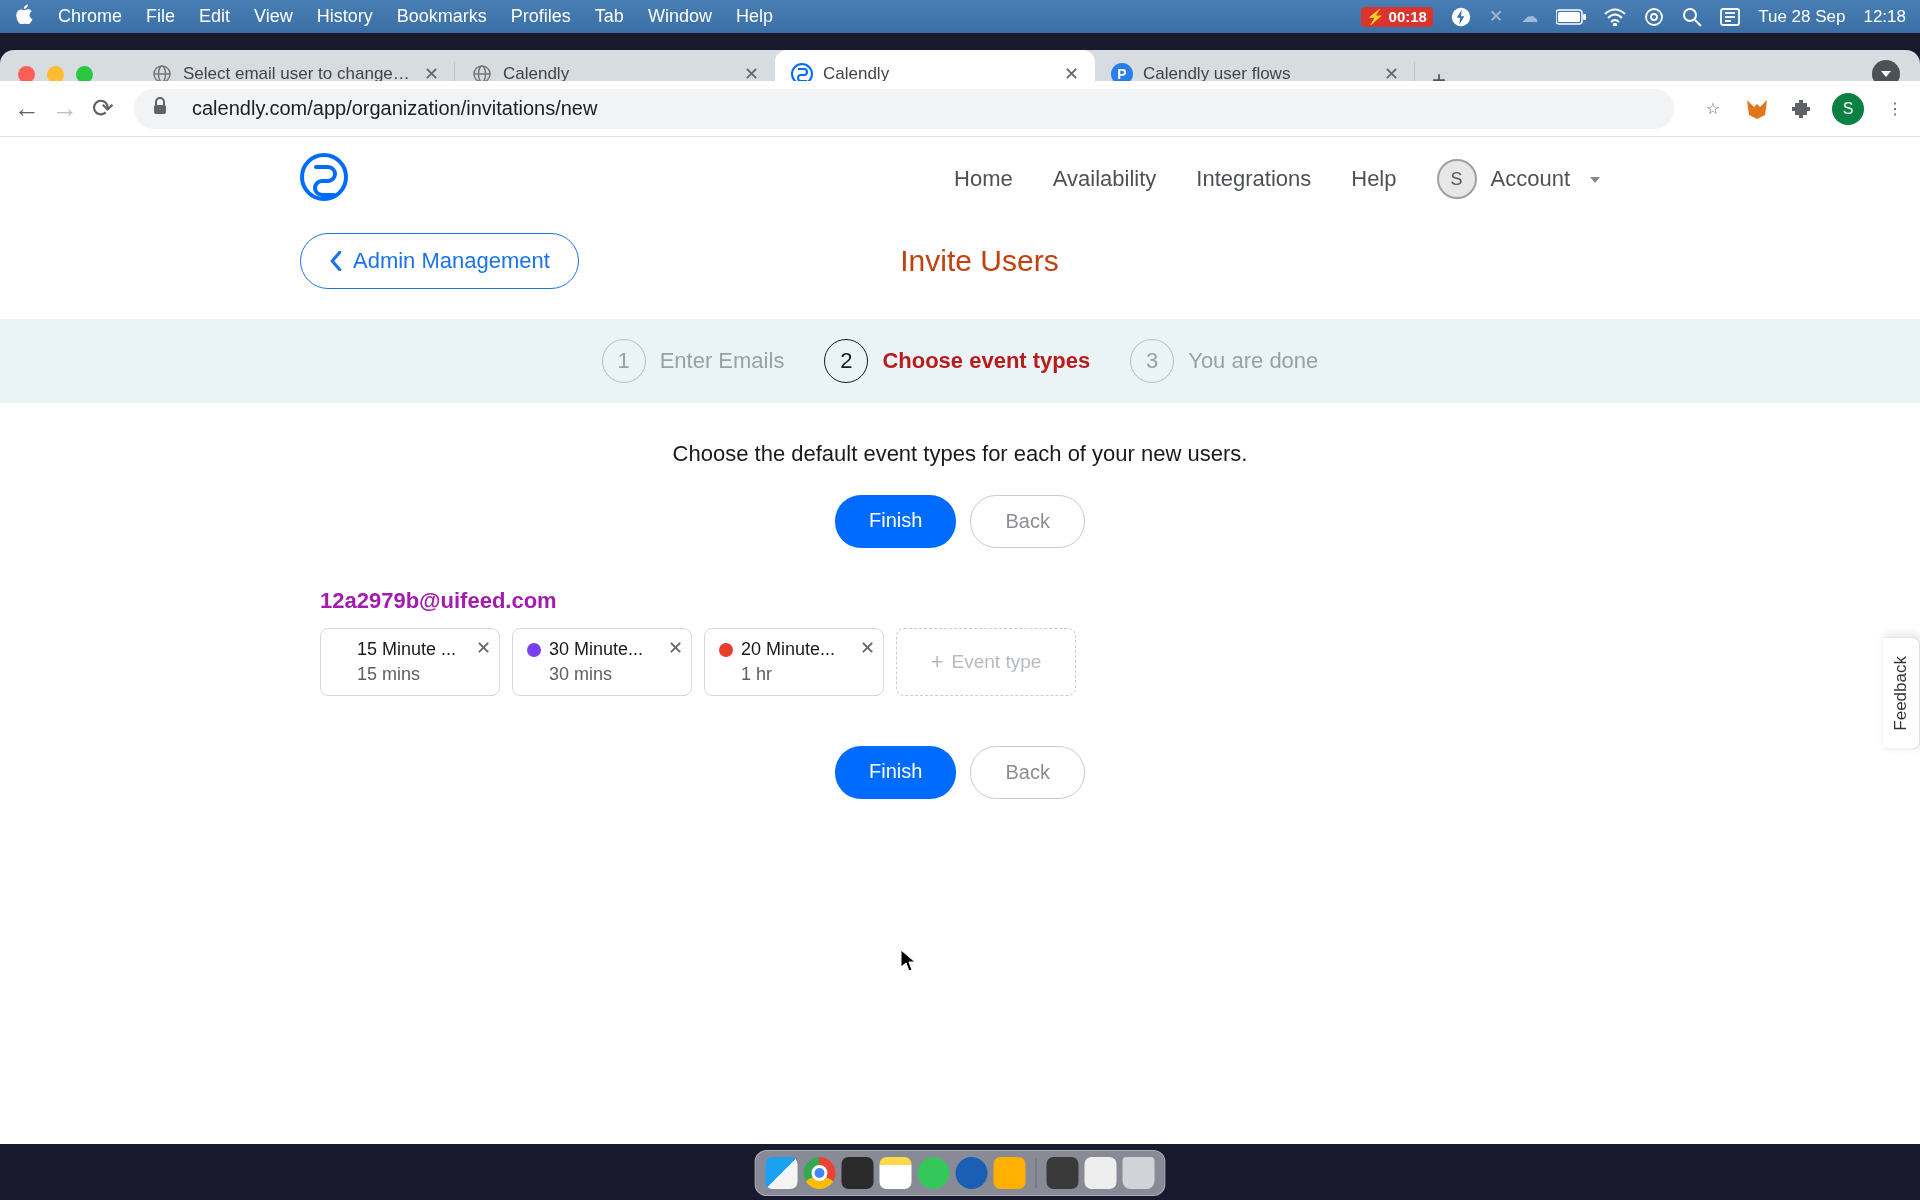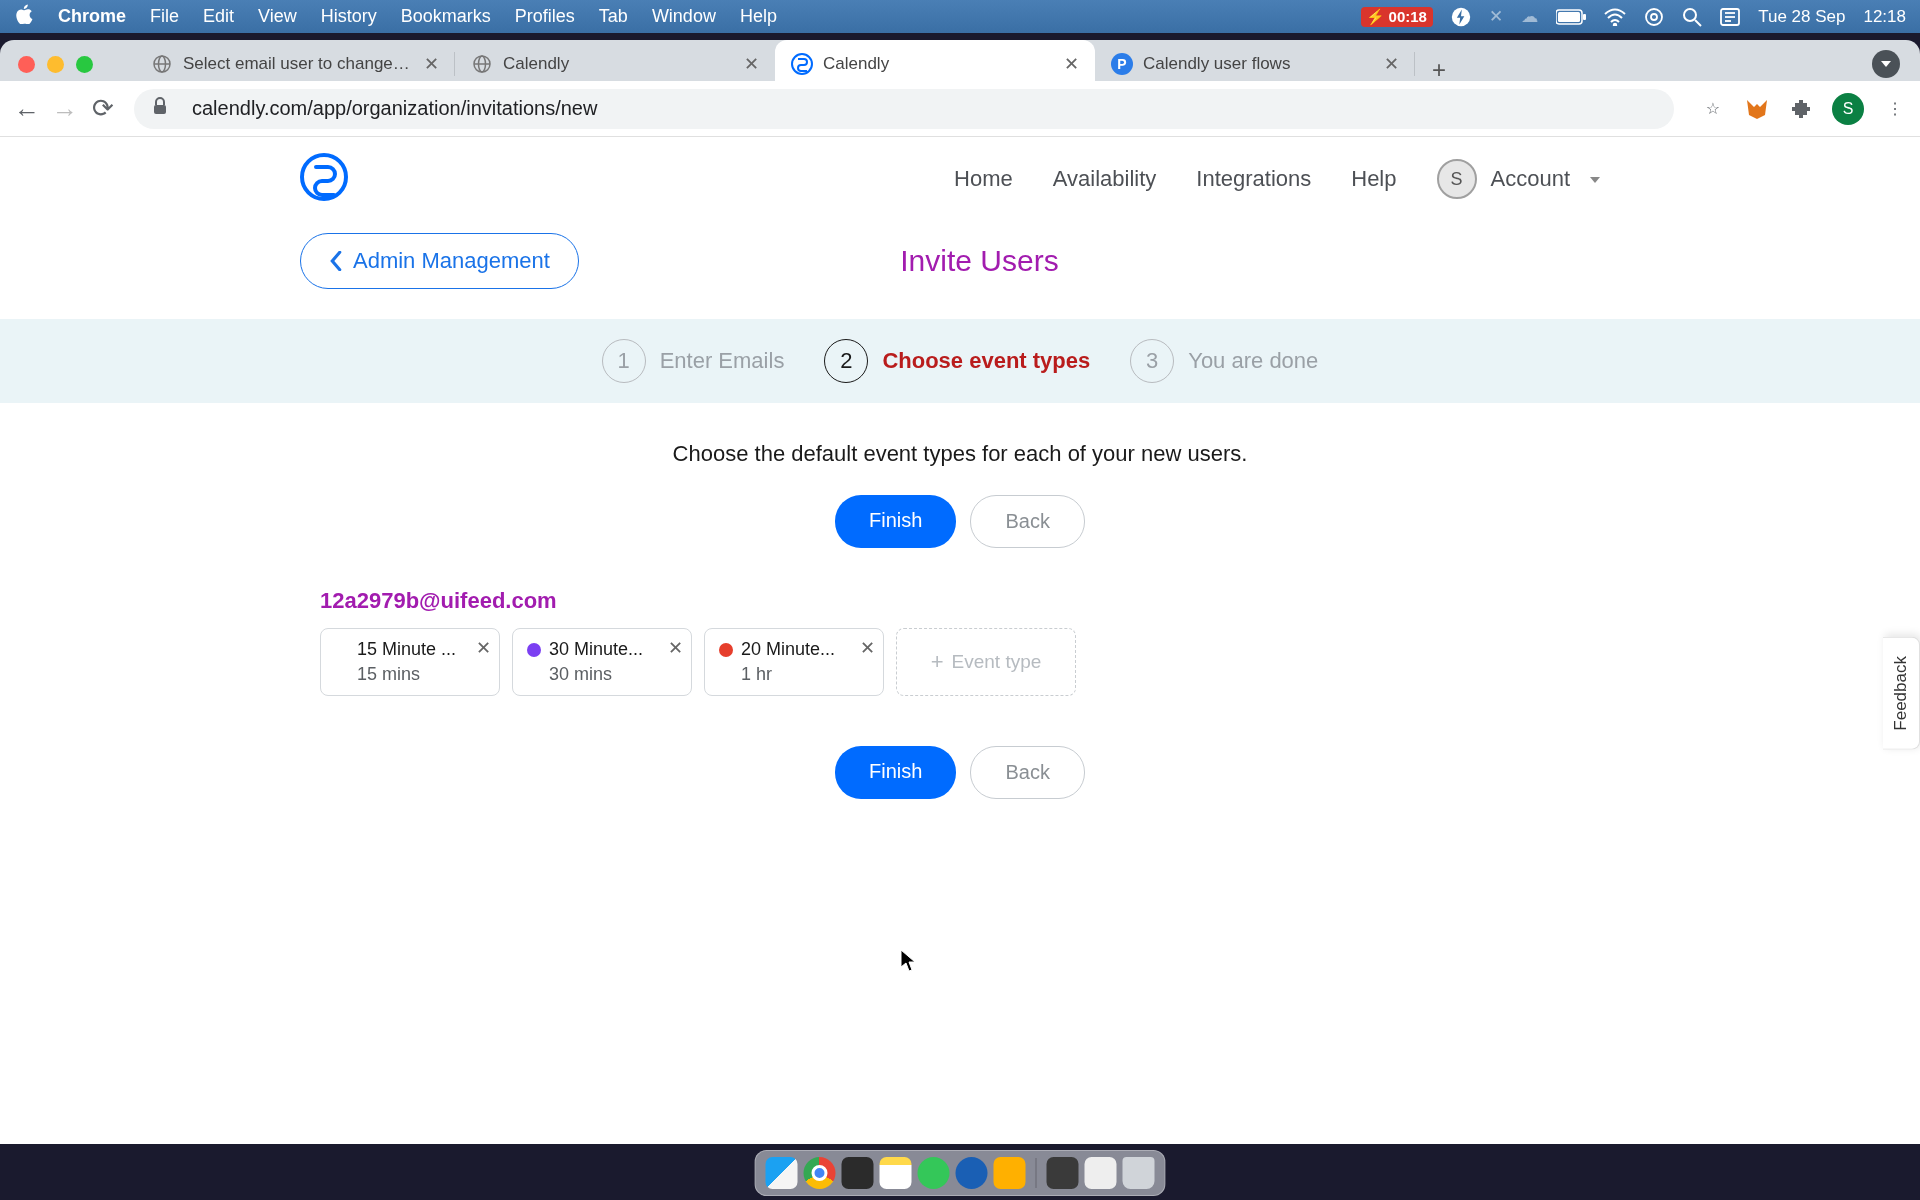--- a/index.html
+++ b/index.html
@@ -1,27 +1,27 @@
 <!DOCTYPE html>
 <html><head>
 <meta charset="utf-8">
 <style>
   * { margin: 0; padding: 0; box-sizing: border-box; font-family: -apple-system, BlinkMacSystemFont, "Segoe UI", Helvetica, Arial, sans-serif; }
   html, body { width: 1920px; height: 1200px; overflow: hidden; background: #1a1a2e; }
 
   
   .menubar { position: absolute; top:0; left:0; right:0; height: 33px; background: linear-gradient(to bottom,#4a7fb5,#3a6fa5); display:flex; align-items:center; color:#fff; font-size:18px; padding:0 14px; justify-content:space-between; }
   .menubar .left, .menubar .right { display:flex; align-items:center; gap: 24px; }
-  .menubar .left .app { font-weight:700; }
+  .menubar .left .app { font-weight:400; }
   .menubar .right { gap: 18px; font-size:17px; }
   .menubar .right .icon-slot { display:inline-flex; align-items:center; }
   .menubar svg.apple { width:20px; height:20px; fill:#fff; }
 
   
-  .tabstrip { position:absolute; top:40px; left:0; right:0; height: 48px; background:#d7dce1; display:flex; align-items:center; padding-left: 18px; border-top-left-radius:14px; border-top-right-radius:14px;}
+  .tabstrip { position:absolute; top:50px; left:0; right:0; height: 48px; background:#d7dce1; display:flex; align-items:center; padding-left: 18px; border-top-left-radius:14px; border-top-right-radius:14px;}
   .traffic { display:flex; gap:12px; margin-right: 42px; }
   .traffic .dot { width:17px; height:17px; border-radius:50%; }
   .traffic .r { background:#ff5f57; } .traffic .y{background:#febc2e;} .traffic .g{background:#28c840;}
   .tabs { display:flex; height:100%; align-items:flex-end; flex:1;}
   .tab { display:flex; align-items:center; gap:10px; height:48px; padding:0 16px; font-size:17px; color:#444; width: 320px; position:relative; }
   .tab.active { background:#fff; border-top-left-radius:12px; border-top-right-radius:12px; }
   .tab .favicon { width:22px; height:22px; border-radius:50%; display:flex; align-items:center; justify-content:center; flex-shrink:0;}
   .tab .title { white-space:nowrap; overflow:hidden; text-overflow:ellipsis; flex:1;}
   .tab .close { color:#666; font-size:18px; flex-shrink:0; }
   .tab .sep { position:absolute; right:0; top:12px; bottom:12px; width:1px; background:#bcc1c6;}
@@ -47,21 +47,21 @@
   .logo { width:48px; height:48px; }
   .app-nav { margin-left:auto; display:flex; align-items:center; gap:40px; padding-right:320px; font-size:22px; color:#4d5055;}
   .app-nav .acct { display:flex; align-items:center; gap:14px;}
   .app-nav .acct .ava { width:40px;height:40px;border-radius:50%;background:#e7e7e7;border:2px solid #a0a0a0;display:flex;align-items:center;justify-content:center;color:#555;font-size:18px;}
   .app-nav .caret::after{content:"";display:inline-block;border-left:5px solid transparent;border-right:5px solid transparent;border-top:6px solid #888;margin-left:6px;vertical-align:middle;}
 
   
   .title-row { display:flex; align-items:center; padding: 12px 300px 30px;}
   .back-pill { border:1.5px solid #1a73e8; color:#1a73e8; border-radius:28px; padding: 14px 28px; font-size:22px; display:flex; align-items:center; gap:10px;}
   .back-pill svg { width:14px; height:20px; }
-  .page-title { flex:1; text-align:center; font-size:30px; color:#a21caf; font-weight:400; margin-left:-240px;}
+  .page-title { flex:1; text-align:center; font-size:30px; color:#c2410c; font-weight:400; margin-left:-240px;}
 
   
   .stepper { background:#eaf4f7; height:84px; display:flex; align-items:center; justify-content:center; gap:40px;}
   .step { display:flex; align-items:center; gap:14px; font-size:22px;}
   .step .num { width:44px;height:44px;border-radius:50%;border:1.5px solid #b8bbbf; color:#9aa0a6; display:flex;align-items:center;justify-content:center; background:transparent;}
   .step .lbl { color:#9aa0a6; }
   .step.active .num { border-color:#1a1a1a; color:#1a1a1a; }
   .step.active .lbl { color:#b91c1c; font-weight:700; }
 
   .instr { text-align:center; font-size:22px; color:#1a1a1a; margin: 38px 0 28px;}

